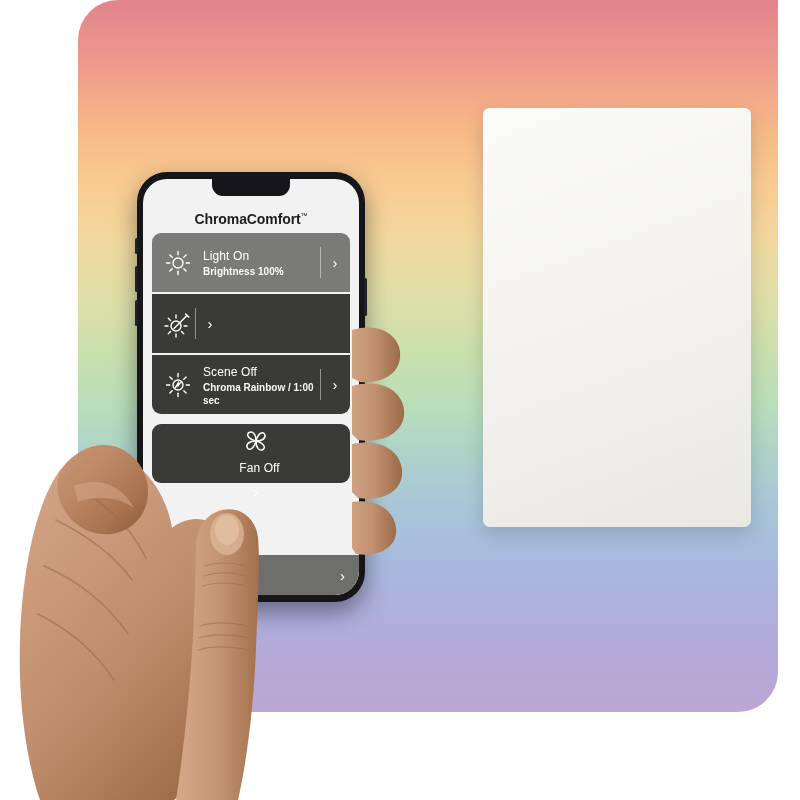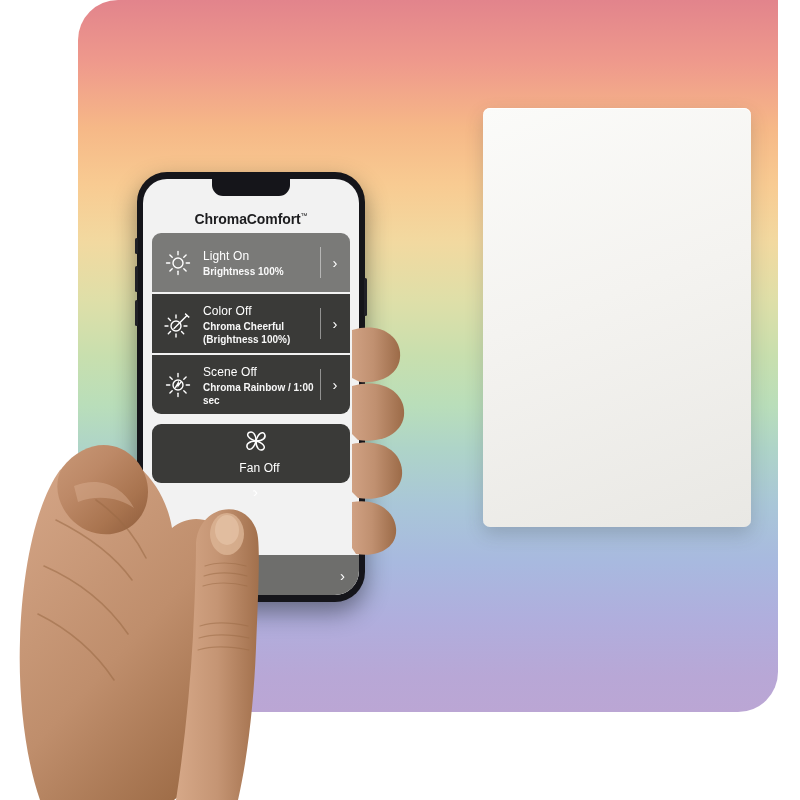--- a/index.html
+++ b/index.html
@@ -265,25 +265,20 @@
                 <line x1="13" y1="25" x2="13" y2="28"></line>
                 <line x1="2" y1="17" x2="5" y2="17"></line>
                 <line x1="21" y1="17" x2="24" y2="17"></line>
                 <line x1="5.3" y1="9.3" x2="7.5" y2="11.5"></line>
                 <line x1="18.5" y1="22.5" x2="20.7" y2="24.7"></line>
                 <line x1="5.3" y1="24.7" x2="7.5" y2="22.5"></line>
                 <path d="M11 19.5 L24 6.5"></path>
                 <path d="M22.2 4.8 L26.2 8.4 L24 6.5 Z" fill="#ffffff"></path>
               </g>
             </svg>
-          </span>
-          <span class="row-text">
-            <span class="row-title">Color Off</span>
-            <span class="row-sub" style="display:block">Chroma Cheerful</span>
-            <span class="row-sub" style="display:block;margin-top:0">(Brightness 100%)</span>
           </span>
           <span class="row-chevron">›</span>
         </div>
 
         <div class="app-row last-group">
           <span class="row-icon">
             <svg width="28" height="28" viewBox="0 0 28 28">
               <g stroke="#ffffff" stroke-width="1.4" fill="none" stroke-linecap="round">
                 <circle cx="14" cy="14" r="5"></circle>
                 <line x1="14" y1="2.5" x2="14" y2="5.8"></line>

